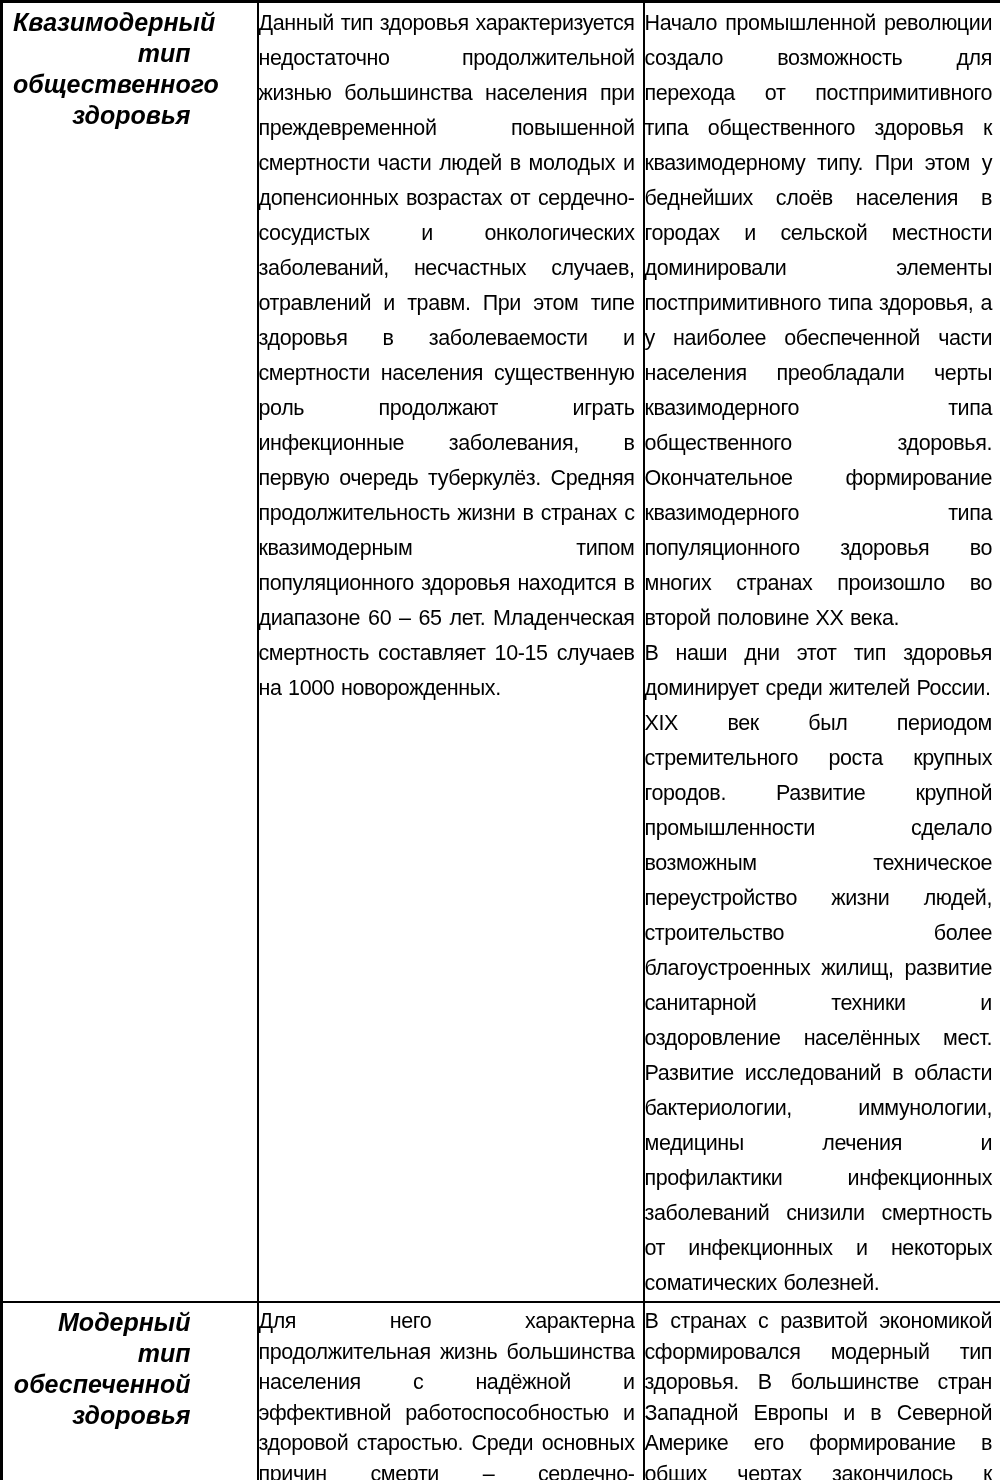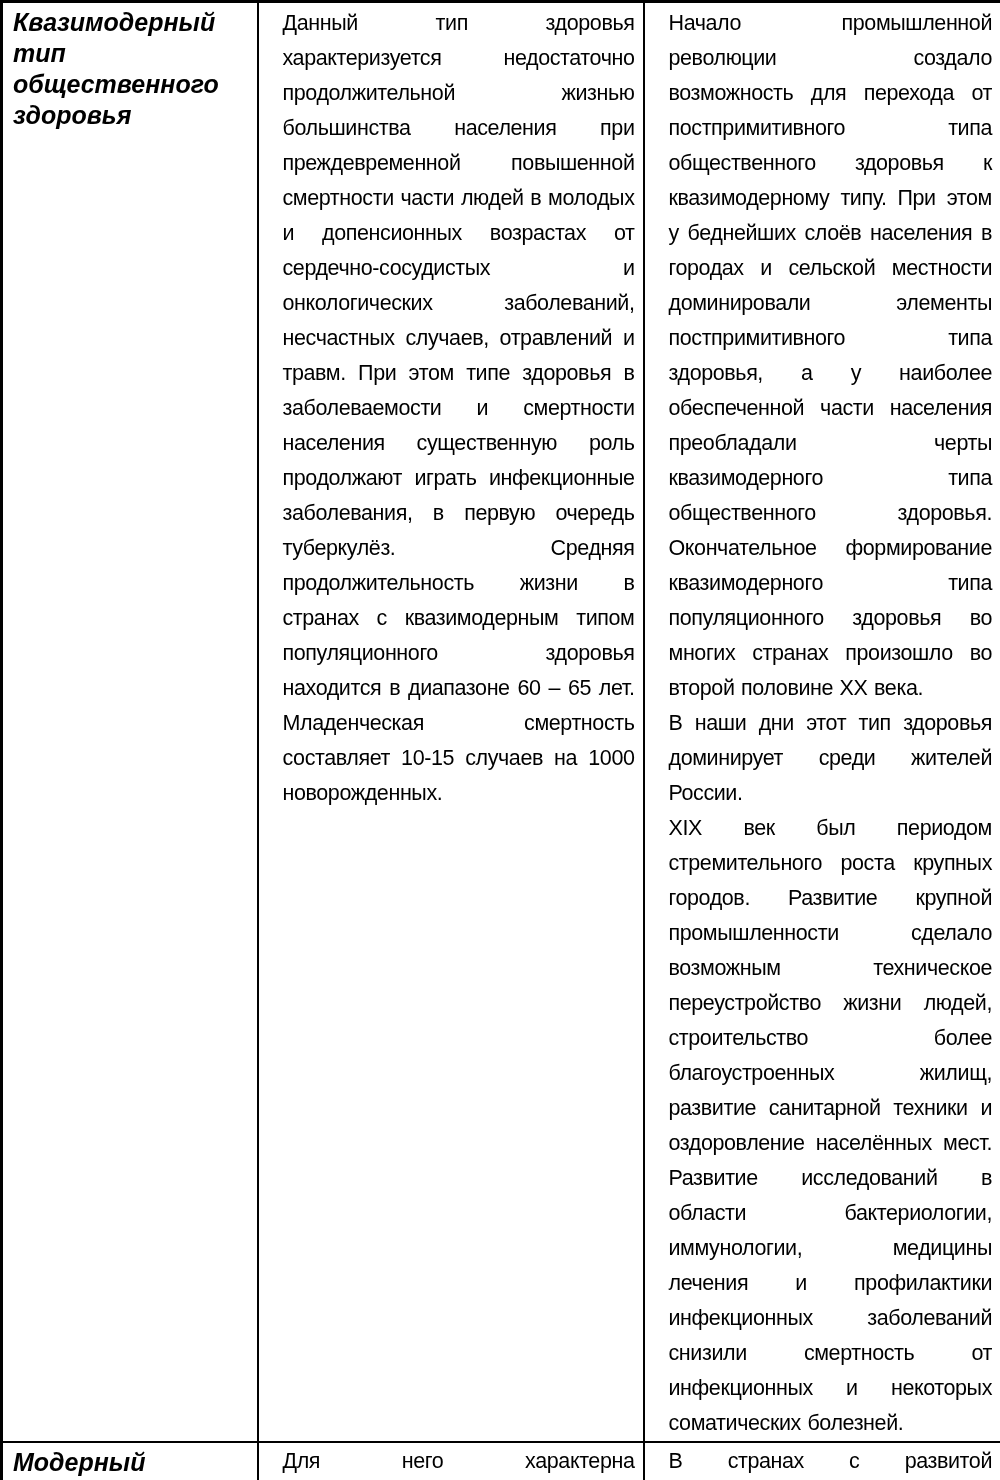--- a/index.html
+++ b/index.html
@@ -25,29 +25,30 @@
     overflow: hidden;
   }
   col.c1 { width: 256px; }
   col.c2 { width: 386px; }
   col.c3 { width: 358px; }
   tr.row-1 { height: 1045px; }
   tr.row-2 { height: 430px; }
 
   .type-cell {
     padding: 4px 66px 0 10px;
+    text-align: right;
   }
   .type-label {
     font-weight: bold;
     font-style: italic;
     font-size: 25px;
     line-height: 31px;
   }
   .body-cell {
-    padding: 3px 8px 0 24px;
+    padding: 3px 8px 0 0;
   }
   .body-cell p {
     margin: 0;
     text-align: justify;
     font-size: 21.5px;
     letter-spacing: -0.4px;
     word-spacing: 1px;
   }
   tr.row-1 .body-cell p { line-height: 35px; }
   tr.row-2 .body-cell p { line-height: 30.5px; }

